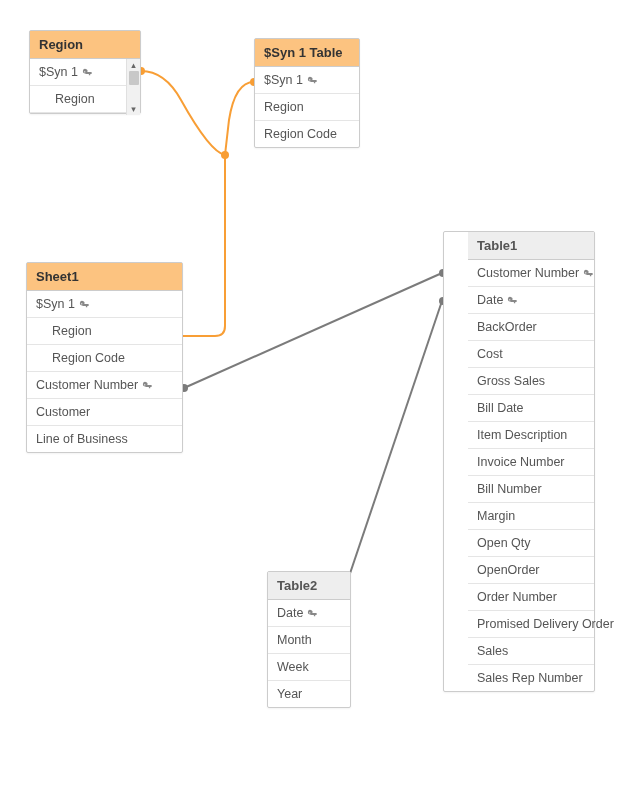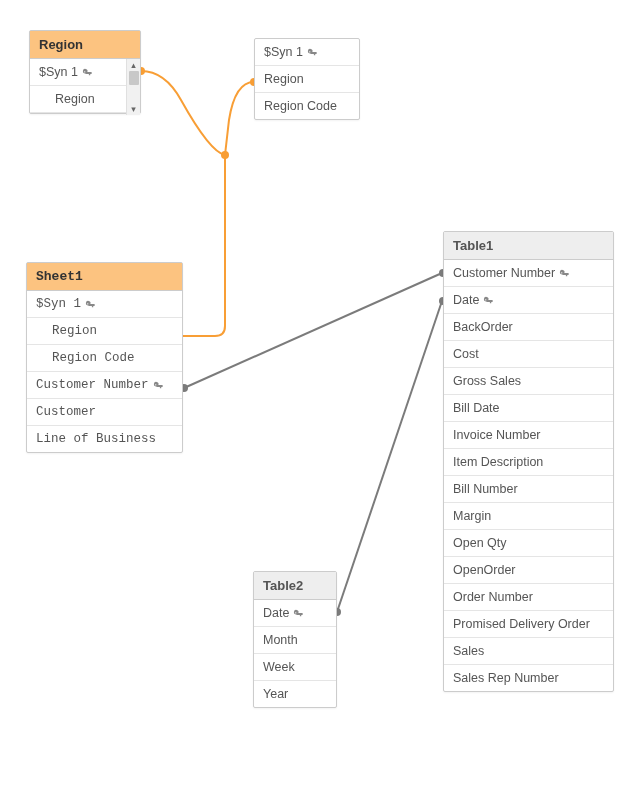--- a/index.html
+++ b/index.html
@@ -123,38 +123,39 @@
         <span>Region</span>
       </div>
       <div class="scroll-mock">
         <div class="scroll-arrow">▴</div>
         <div class="scroll-thumb"></div>
         <div class="scroll-arrow">▾</div>
       </div>
     </div>
   </div>
 <div class="table-box" style="left: 254px; top: 38px; width: 106px;">
+    <div class="table-header highlight">$Syn 1 Table</div>
     <div class="table-fields">
       <div class="field">
         <span>$Syn 1</span>
         <span class="key-icon">
           <svg viewBox="0 0 24 24" width="11" height="11" fill="#888">
             <path d="M7 14a5 5 0 1 1 4.58-3h9.42v4h-3v3h-3v-3h-3.42A5 5 0 0 1 7 14zm-1-5a1.5 1.5 0 1 0 0 3 1.5 1.5 0 0 0 0-3z"></path>
           </svg>
         </span>
       </div>
       <div class="field">
         <span>Region</span>
       </div>
       <div class="field">
         <span>Region Code</span>
       </div>
     </div>
   </div>
-<div class="table-box" style="left: 26px; top: 262px; width: 157px; font-family: Liberation Mono, monospace;">
+<div class="table-box" style="left: 26px; top: 262px; width: 157px;">
     <div class="table-header highlight">Sheet1</div>
     <div class="table-fields">
       <div class="field">
         <span>$Syn 1</span>
         <span class="key-icon">
           <svg viewBox="0 0 24 24" width="11" height="11" fill="#888">
             <path d="M7 14a5 5 0 1 1 4.58-3h9.42v4h-3v3h-3v-3h-3.42A5 5 0 0 1 7 14zm-1-5a1.5 1.5 0 1 0 0 3 1.5 1.5 0 0 0 0-3z"></path>
           </svg>
         </span>
       </div>
@@ -173,21 +174,21 @@
         </span>
       </div>
       <div class="field">
         <span>Customer</span>
       </div>
       <div class="field">
         <span>Line of Business</span>
       </div>
     </div>
   </div>
-<div class="table-box" style="left: 443px; top: 231px; width: 171px;">
+<div class="table-box" style="left: 443px; top: 231px; width: 152px; padding-left: 24px;">
     <div class="table-header">Table1</div>
     <div class="table-fields">
       <div class="field">
         <span>Customer Number</span>
         <span class="key-icon">
           <svg viewBox="0 0 24 24" width="11" height="11" fill="#888">
             <path d="M7 14a5 5 0 1 1 4.58-3h9.42v4h-3v3h-3v-3h-3.42A5 5 0 0 1 7 14zm-1-5a1.5 1.5 0 1 0 0 3 1.5 1.5 0 0 0 0-3z"></path>
           </svg>
         </span>
       </div>
@@ -205,26 +206,26 @@
       <div class="field">
         <span>Cost</span>
       </div>
       <div class="field">
         <span>Gross Sales</span>
       </div>
       <div class="field">
         <span>Bill Date</span>
       </div>
       <div class="field">
+        <span>Item Description</span>
+      </div>
+      <div class="field">
         <span>Invoice Number</span>
       </div>
       <div class="field">
-        <span>Item Description</span>
-      </div>
-      <div class="field">
         <span>Bill Number</span>
       </div>
       <div class="field">
         <span>Margin</span>
       </div>
       <div class="field">
         <span>Open Qty</span>
       </div>
       <div class="field">
         <span>OpenOrder</span>
@@ -236,21 +237,21 @@
         <span>Promised Delivery Order</span>
       </div>
       <div class="field">
         <span>Sales</span>
       </div>
       <div class="field">
         <span>Sales Rep Number</span>
       </div>
     </div>
   </div>
-<div class="table-box" style="left: 253px; top: 571px; width: 84px;">
+<div class="table-box" style="left: 267px; top: 571px; width: 84px;">
     <div class="table-header">Table2</div>
     <div class="table-fields">
       <div class="field">
         <span>Date</span>
         <span class="key-icon">
           <svg viewBox="0 0 24 24" width="11" height="11" fill="#888">
             <path d="M7 14a5 5 0 1 1 4.58-3h9.42v4h-3v3h-3v-3h-3.42A5 5 0 0 1 7 14zm-1-5a1.5 1.5 0 1 0 0 3 1.5 1.5 0 0 0 0-3z"></path>
           </svg>
         </span>
       </div>

